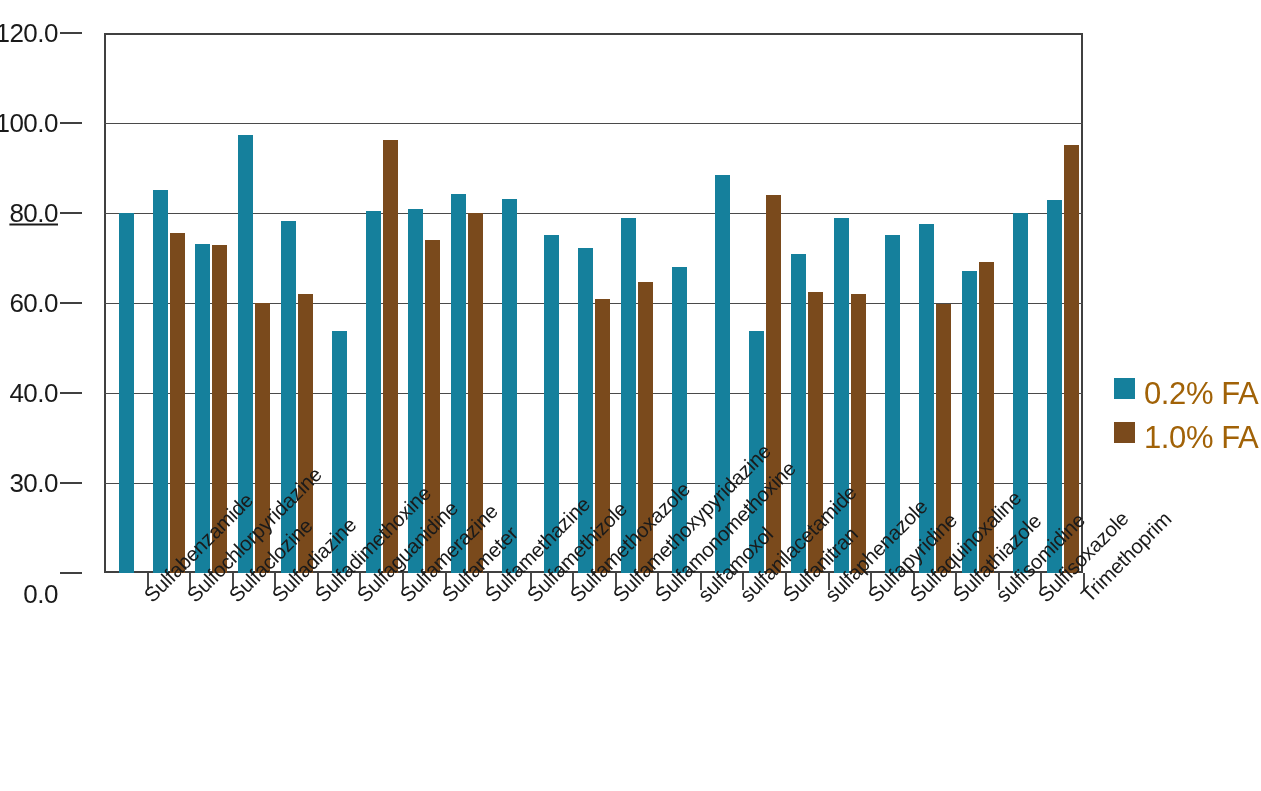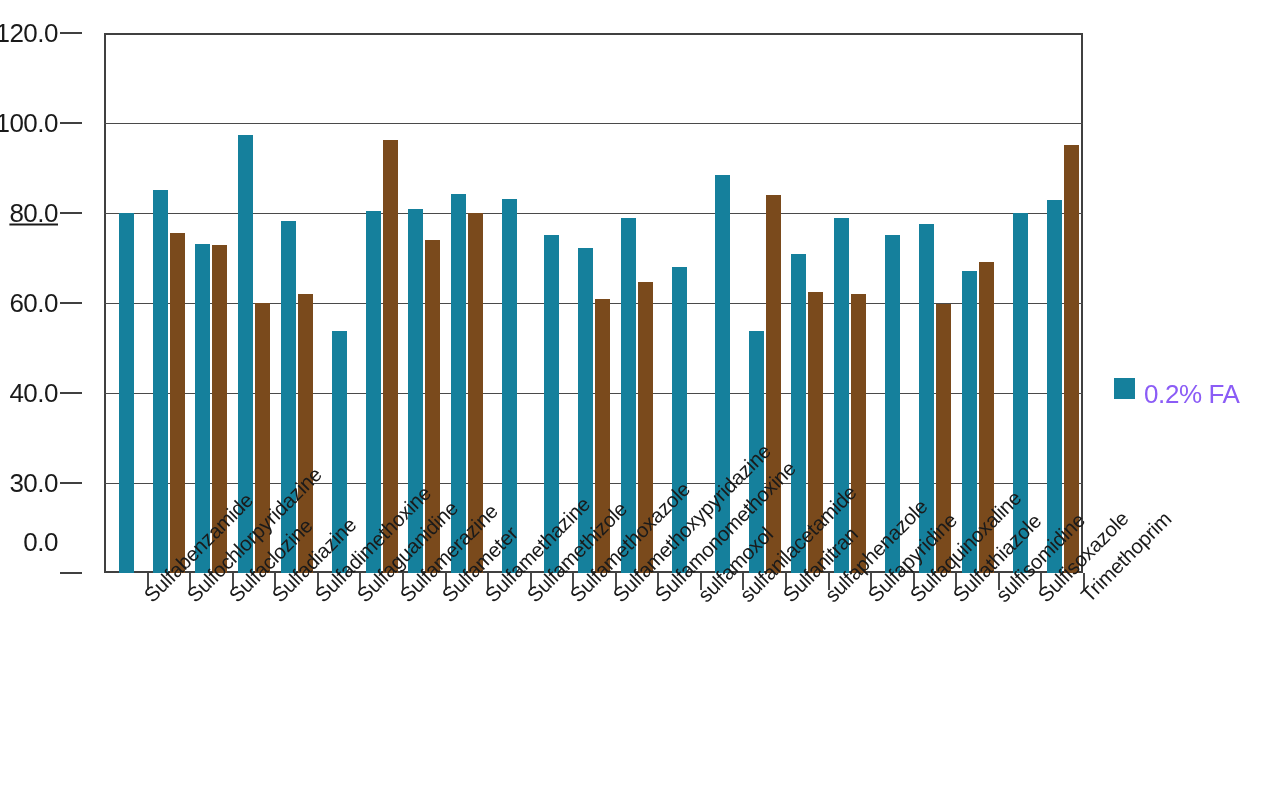--- a/index.html
+++ b/index.html
@@ -27,29 +27,29 @@
   
   .xlabels{position:absolute;left:0;top:590px;width:1261px;height:200px;}
   .xlabel{position:absolute;top:0;transform-origin:right top;transform:rotate(-45deg);text-align:right;font-size:20.5px;color:#1a1a1a;white-space:nowrap;letter-spacing:-0.2px;}
 
   
   .legend{position:absolute;left:1114px;top:366px;width:147px;}
   .legend-row{display:flex;align-items:center;height:44px;}
   .legend-swatch{width:21px;height:21px;flex:0 0 21px;margin-right:9px;}
   .legend-swatch.s0{background:#15809c;}
   .legend-swatch.s1{background:#7a4a1c;}
-  .legend-label{font-size:26px;color:#8b5cf6;letter-spacing:-0.4px;white-space:nowrap;margin-top:12px;}
+  .legend-label{font-size:31px;color:#a16207;letter-spacing:-0.4px;white-space:nowrap;margin-top:12px;}
 </style>
 </head>
 <body>
 
 <div id="root">
 
   <div class="y-axis-labels" id="yaxis">
-      <div class="ytick-label" style="top: 542px;">0.0</div>
+      <div class="ytick-label" style="top: 594px;">0.0</div>
       <div class="ytick-mark" style="top: 573px;"></div>
       <div class="ytick-label" style="top: 483px;">30.0</div>
       <div class="ytick-mark" style="top: 483px;"></div>
       <div class="ytick-label" style="top: 393px;">40.0</div>
       <div class="ytick-mark" style="top: 393px;"></div>
       <div class="ytick-label" style="top: 303px;">60.0</div>
       <div class="ytick-mark" style="top: 303px;"></div>
       <div class="ytick-label" style="top: 213px; text-decoration: underline;">80.0</div>
       <div class="ytick-mark" style="top: 213px;"></div>
       <div class="ytick-label" style="top: 123px;">100.0</div>
@@ -206,15 +206,19 @@
       <div class="xlabel" style="left: 990.587px; width: 0px;">sulfisomidine</div>
       <div class="xlabel" style="left: 1033.15px; width: 0px;">Sulfisoxazole</div>
       <div class="xlabel" style="left: 1075.72px; width: 0px;">Trimethoprim</div>
     </div>
 
   <div class="legend" id="legend">
       <div class="legend-row">
         <span class="legend-swatch s0" style="background: rgb(21, 128, 156);"></span>
         <span class="legend-label">0.2% FA</span>
       </div>
+      <div class="legend-row">
+        <span class="legend-swatch s1" style="background: rgb(122, 74, 28);"></span>
+        <span class="legend-label">1.0% FA</span>
+      </div>
     </div>
 
 </div>
 
 </body></html>

